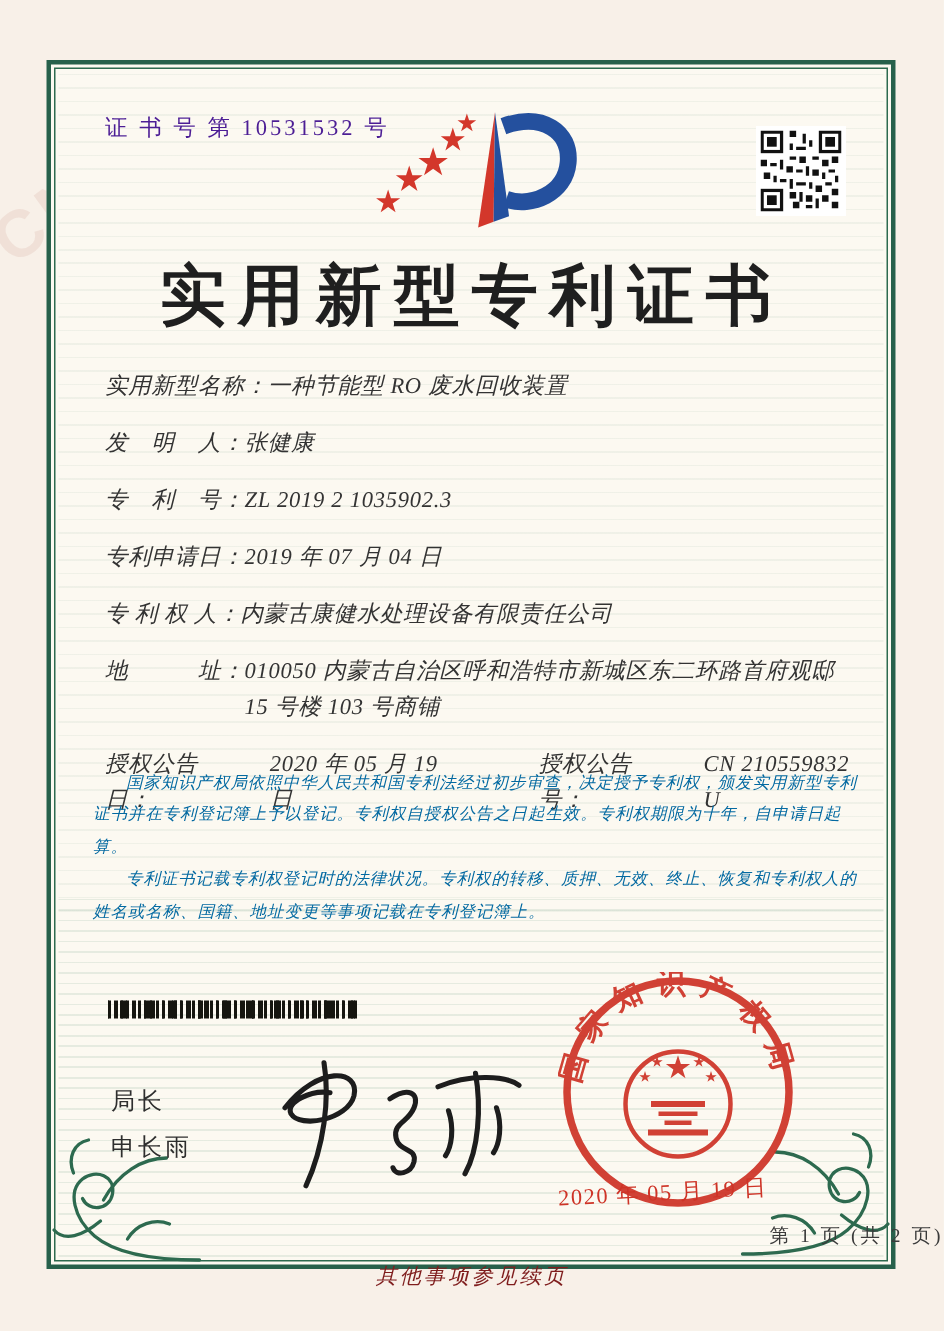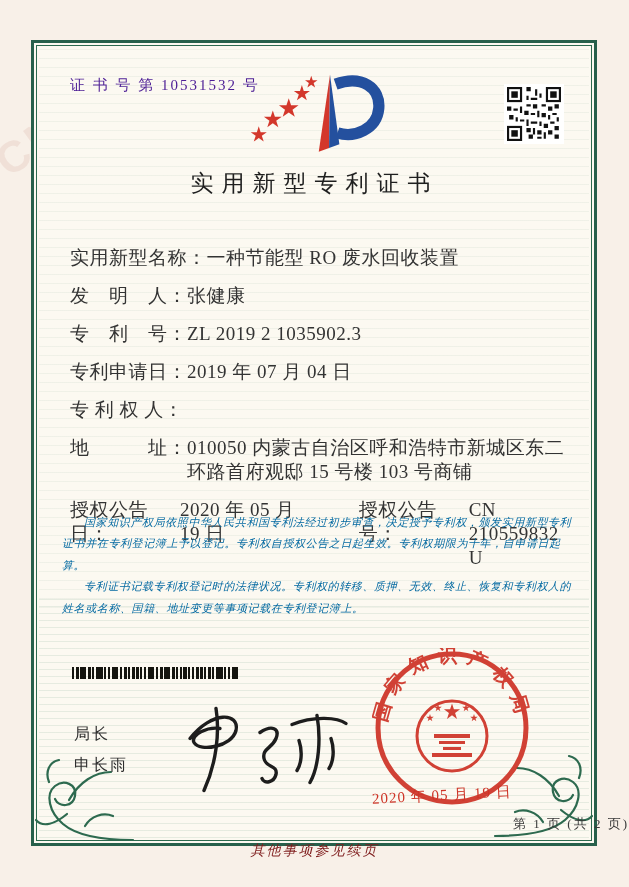--- a/index.html
+++ b/index.html
@@ -22,23 +22,23 @@
   .watermark{position:absolute;font-family:"Liberation Sans","DejaVu Sans",sans-serif;
     font-weight:bold;font-size:44px;letter-spacing:4px;color:rgba(196,140,128,.16);
     transform:rotate(-36deg);pointer-events:none;}
 
   .cert-no{position:absolute;left:70px;top:76px;font-size:15px;letter-spacing:2px;color:#4c1d95;}
 
   .logo{position:absolute;left:240px;top:72px;}
   .qr{position:absolute;left:504px;top:84px;width:54px;height:54px;background:#fff;padding:3px;}
 
   .title{position:absolute;left:0;right:0;top:168px;text-align:center;
-    font-size:23px;font-weight:normal;letter-spacing:8px;color:#1f1f1f;}
-
-  .fields{position:absolute;left:70px;top:246px;right:56px;font-size:19px;color:#333;}
+    font-size:44px;font-weight:bold;letter-spacing:8px;color:#1f1f1f;}
+
+  .fields{position:absolute;left:70px;top:246px;right:56px;font-size:15px;color:#333;font-style:italic;}
   .frow{display:flex;line-height:24px;margin-bottom:14px;letter-spacing:.5px;}
   .frow .lab{flex:none;}
   .frow .val{flex:1;}
   .grant-row{display:flex;line-height:24px;letter-spacing:.5px;gap:24px;}
   .grant-row .pair2{margin-left:34px;}
 
   .paras{position:absolute;left:62px;top:512px;right:54px;font-size:11px;color:#0369a1;
     line-height:1.95;font-style:italic;letter-spacing:.6px;}
   .paras p{margin:0;text-indent:2em;}
 
@@ -146,20 +146,21 @@
     <div class="frow">
       <span class="lab">专　利　号：</span>
       <span class="val">ZL 2019 2 1035902.3</span>
     </div>
     <div class="frow">
       <span class="lab">专利申请日：</span>
       <span class="val">2019 年 07 月 04 日</span>
     </div>
     <div class="frow">
       <span class="lab">专 利 权 人：</span>
+      <span class="val">内蒙古康健水处理设备有限责任公司</span>
     </div>
     <div class="frow">
       <span class="lab">地　　　址：</span>
       <span class="val">010050 内蒙古自治区呼和浩特市新城区东二环路首府观邸 15 号楼 103 号商铺</span>
     </div>
     <div class="grant-row">
       <span>授权公告日：</span>
       <span>2020 年 05 月 19 日</span>
       <span class="pair2">授权公告号：</span>
       <span>CN 210559832 U</span>

